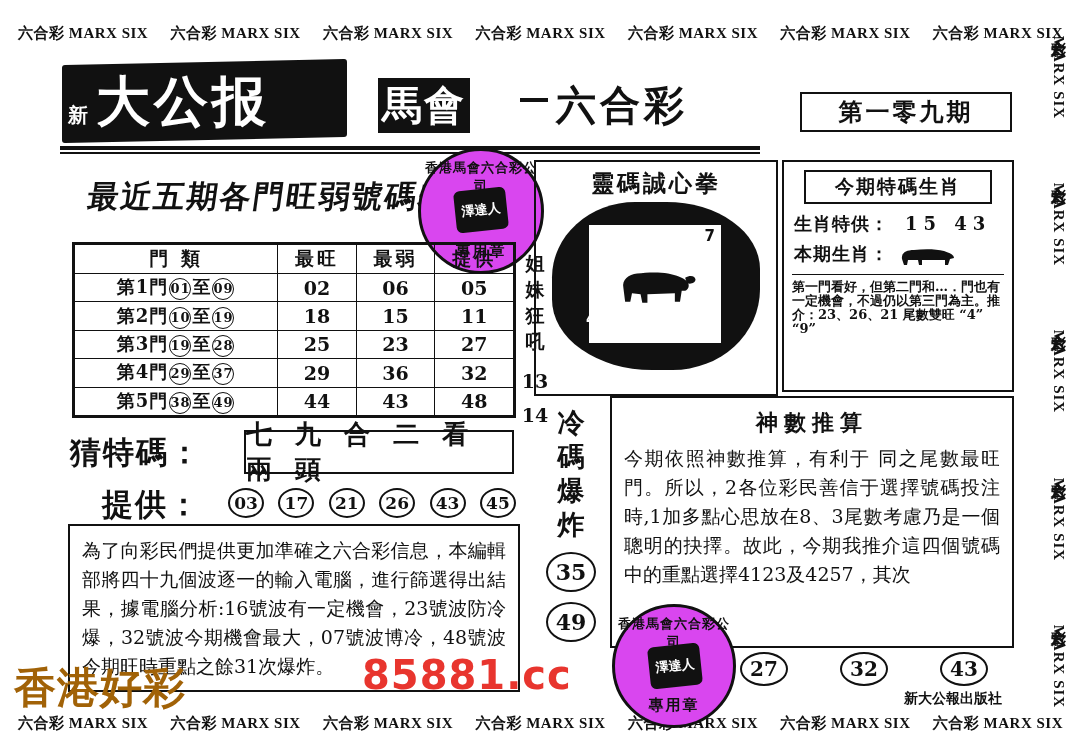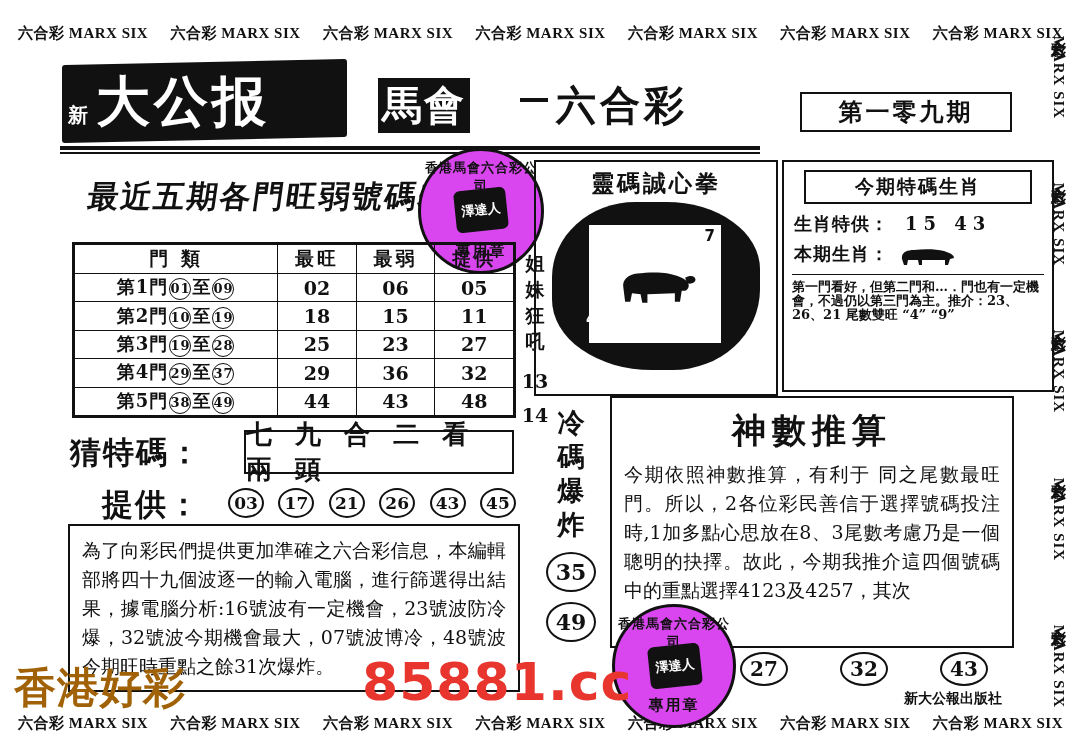--- a/index.html
+++ b/index.html
@@ -194,21 +194,21 @@
     position:absolute;left:52px;top:62px;width:132px;height:118px;background:#fff;
     border:1px solid #111;
   }
   .pic .num7{position:absolute;right:6px;top:2px;font-size:15px;font-weight:700;}
   .ox{
     position:absolute;left:24px;top:34px;width:86px;height:48px;
   }
 
   
   .rbox{
-    position:absolute;left:782px;top:160px;width:272px;height:232px;border:2px solid #111;
+    position:absolute;left:782px;top:160px;width:232px;height:232px;border:2px solid #111;
     padding:6px 8px;box-sizing:border-box;
     font-family:"DejaVu Serif","Liberation Serif",serif;
   }
   .rbox .titlebar{
     border:2px solid #111;height:30px;display:flex;align-items:center;justify-content:center;
     font-size:19px;font-weight:700;letter-spacing:2px;margin:2px 12px 8px;
   }
   .rbox .line{font-size:18px;font-weight:700;margin:6px 2px;letter-spacing:1px;}
   .rbox .line .vals{margin-left:16px;letter-spacing:6px;}
   .rbox .note{
@@ -216,21 +216,21 @@
     font-weight:600;
   }
 
   
   .mbox{
     position:absolute;left:610px;top:396px;width:404px;height:252px;border:2px solid #111;
     box-sizing:border-box;padding:6px 12px;
     font-family:"DejaVu Serif","Liberation Serif",serif;
   }
   .mbox .hd{
-    text-align:center;font-size:34px;font-weight:700;letter-spacing:6px;margin:4px 0 6px;
+    text-align:center;font-size:22px;font-weight:700;letter-spacing:6px;margin:4px 0 6px;
   }
   .mbox .body{font-size:19px;line-height:29px;text-align:justify;}
   .mbox-nums{
     position:absolute;left:640px;top:652px;width:348px;display:flex;justify-content:space-between;
   }
   .ball2{
     width:44px;height:30px;border:2px solid #111;border-radius:50%;
     display:flex;align-items:center;justify-content:center;
     font-size:20px;font-weight:700;font-family:"DejaVu Serif","Liberation Serif",serif;
   }
@@ -238,21 +238,21 @@
     position:absolute;left:904px;top:690px;font-size:14px;font-weight:700;
     font-family:"DejaVu Serif","Liberation Serif",serif;
   }
 
   
   .wm-left{
     position:absolute;left:14px;top:660px;font-size:42px;font-weight:700;
     color:#a16207;font-family:"DejaVu Sans",sans-serif;letter-spacing:1px;
   }
   .wm-mid{
-    position:absolute;left:362px;top:652px;font-size:52px;font-weight:700;
+    position:absolute;left:362px;top:652px;font-size:40px;font-weight:700;
     color:#e8352e;font-family:"DejaVu Sans",sans-serif;letter-spacing:1px;
   }
 </style>
 </head>
 <body>
 
 <div class="page">
 
   <div class="strip top">
     <span>六合彩 MARX SIX</span>

